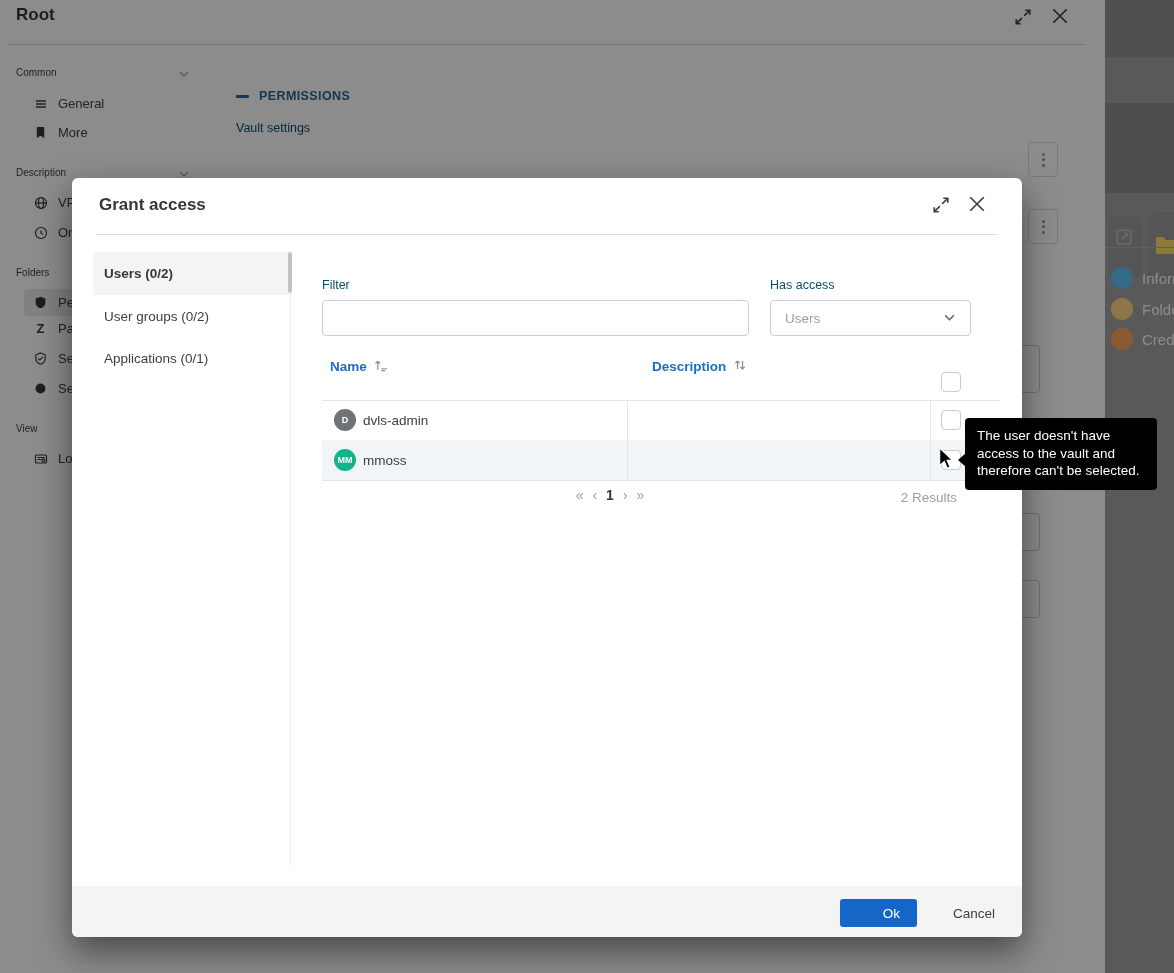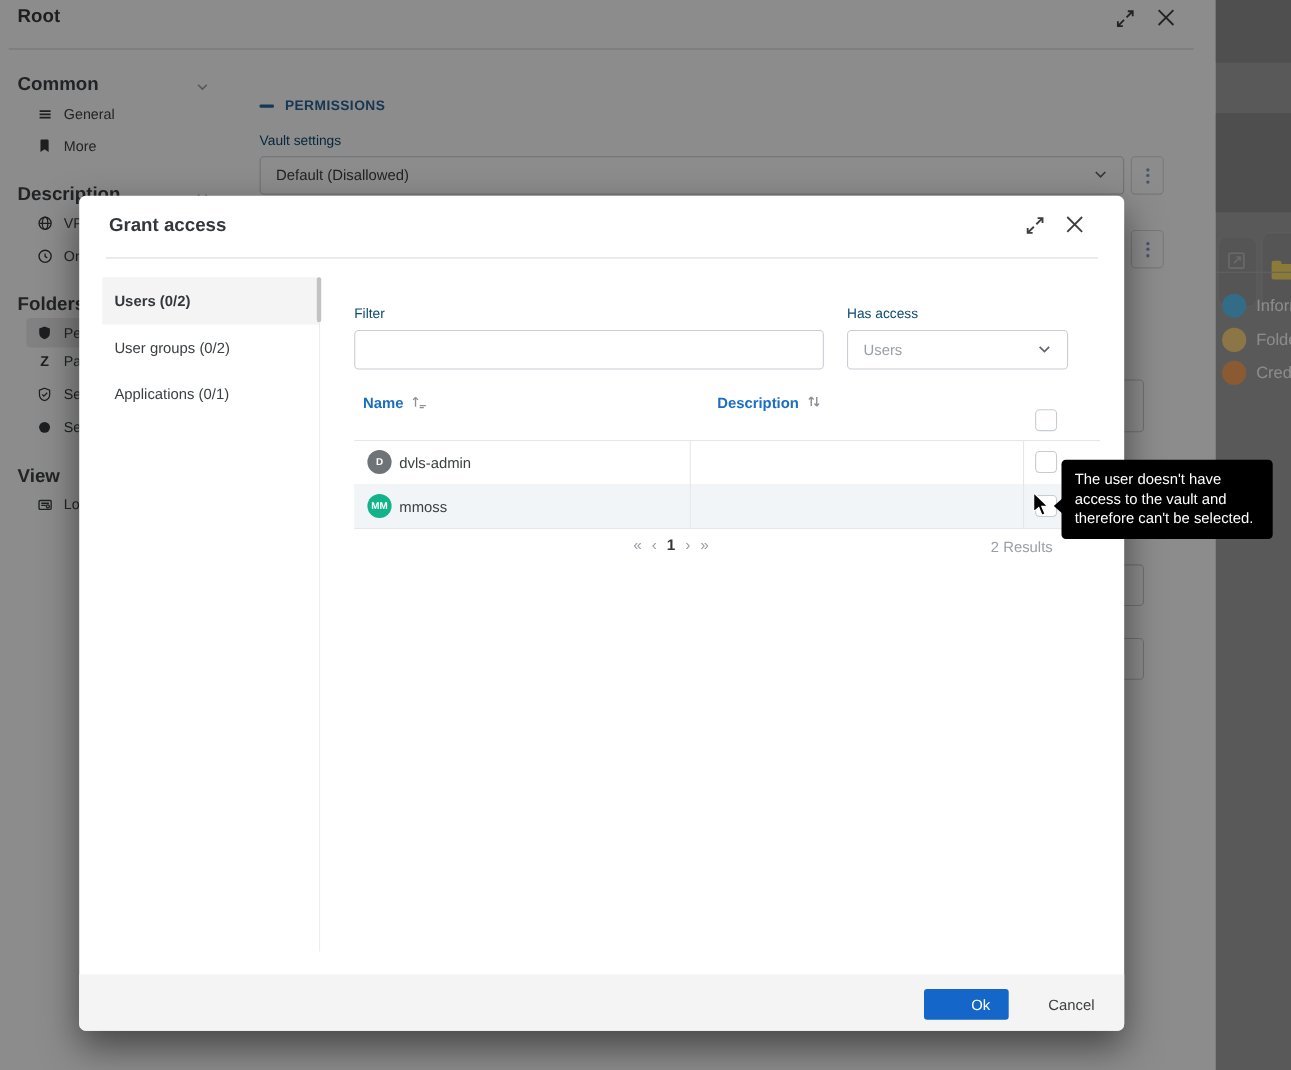--- a/index.html
+++ b/index.html
@@ -20,21 +20,21 @@
   .legend-dot { width:22px; height:22px; border-radius:50%; flex:0 0 auto; }
   .legend-label { font-size:15px; color:#ffffff; white-space:nowrap; }
 
   
   .root-dialog { position:absolute; left:0; top:0; width:1105px; height:973px; background:#fff; z-index:10; }
   .root-title { position:absolute; left:16px; top:5px; font-size:17px; font-weight:bold; color:#33373b; }
   .root-divider { position:absolute; left:8px; top:44px; right:20px; height:1px; background:#d5d5d5; }
   .rd-expand { position:absolute; left:1014px; top:8px; width:18px; height:18px; color:#3c4043; }
   .rd-close { position:absolute; left:1051px; top:7px; width:18px; height:18px; color:#3c4043; }
 
-  .sb-header { position:absolute; left:16px; width:190px; height:18px; font-size:17px; font-weight:bold; color:#3c4043; }
+  .sb-header { position:absolute; left:16px; width:190px; height:18px; font-size:10px; font-weight:normal; color:#3c4043; }
   .sb-chevron { position:absolute; left:162px; top:2px; color:#9aa0a6; }
   .sb-item { position:absolute; left:24px; width:230px; height:27px; display:flex; align-items:center; gap:10px; padding-left:9px; font-size:13px; color:#3c4043; border-radius:4px; }
   .sb-item.active { background:#ebebeb; }
   .sb-ico { width:15px; height:15px; color:#33373b; display:flex; align-items:center; justify-content:center; flex:0 0 auto; }
   .z-glyph { font-weight:bold; font-size:13px; color:#33373b; }
 
   .perm-head { position:absolute; left:236px; top:89px; display:flex; align-items:center; gap:10px; }
   .perm-dash { width:13px; height:3px; background:#2a6496; border-radius:1px; }
   .perm-title { font-size:12.5px; font-weight:bold; letter-spacing:.4px; color:#2a6496; }
   .field-label { position:absolute; font-size:12.5px; color:#0c4a6e; }
@@ -234,26 +234,20 @@
           </svg>
         </span>
       <span>Logs</span>
     </div>
 
     <div class="perm-head">
       <span class="perm-dash"></span>
       <span class="perm-title">PERMISSIONS</span>
     </div>
     <div class="field-label" style="left:236px; top:121px">Vault settings</div>
-    <div class="select-box" style="left:236px; top:142px; width:786px; height:35px">
-      <span>Default (Disallowed)</span>
-      <span class="chev"><svg width="13" height="11" viewBox="0 0 12 10" fill="none" stroke="currentColor" stroke-width="1.4">
-            <path d="M2 3l4 4 4-4"></path>
-          </svg></span>
-    </div>
     <div class="kebab-btn" style="left:1028px; top:142px">
         <i></i>
         <i></i>
         <i></i>
       </div>
     <div class="kebab-btn" style="left:1028px; top:209px">
         <i></i>
         <i></i>
         <i></i>
       </div>

